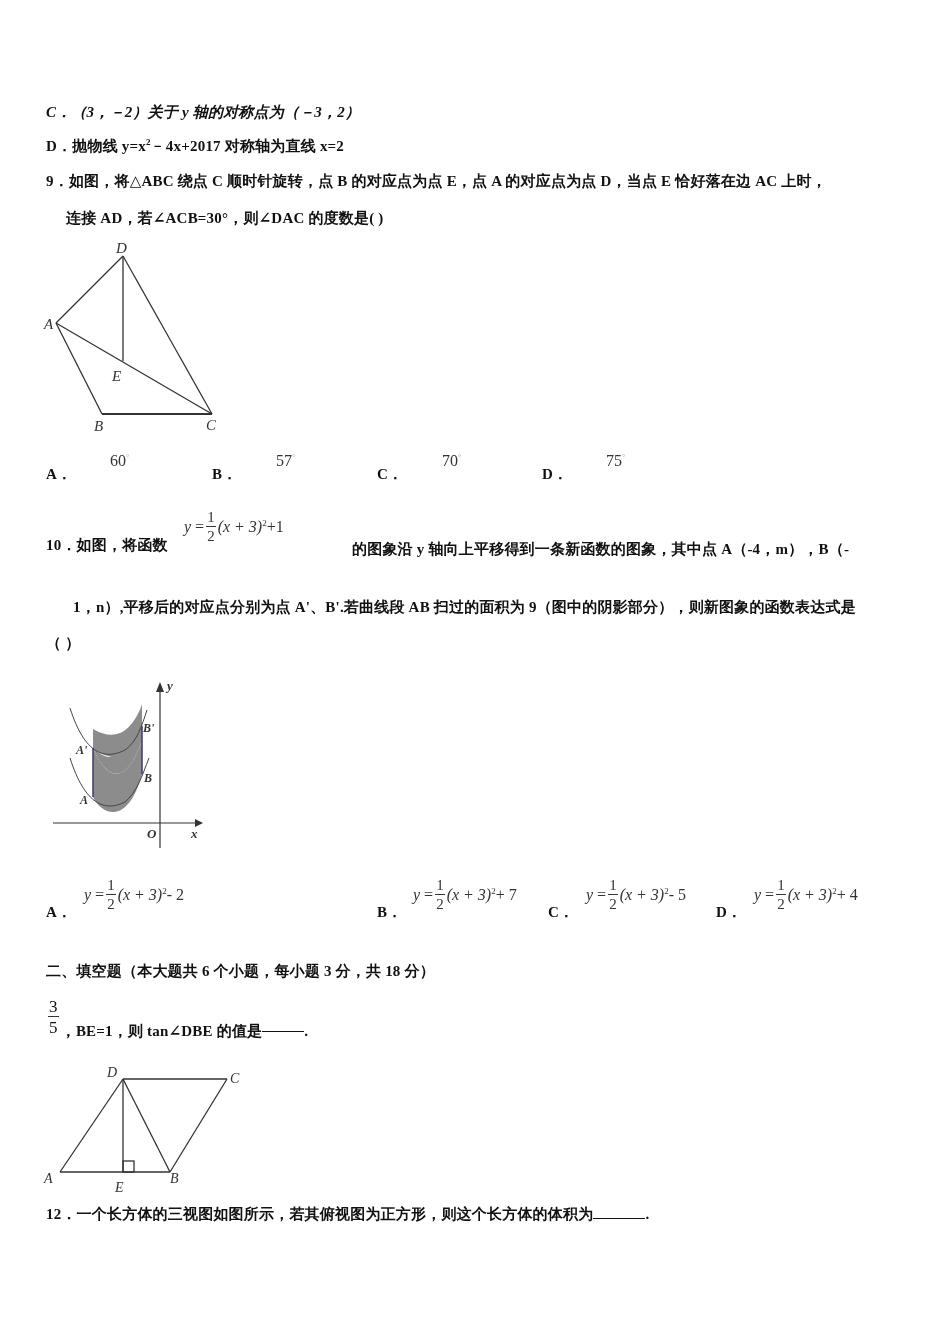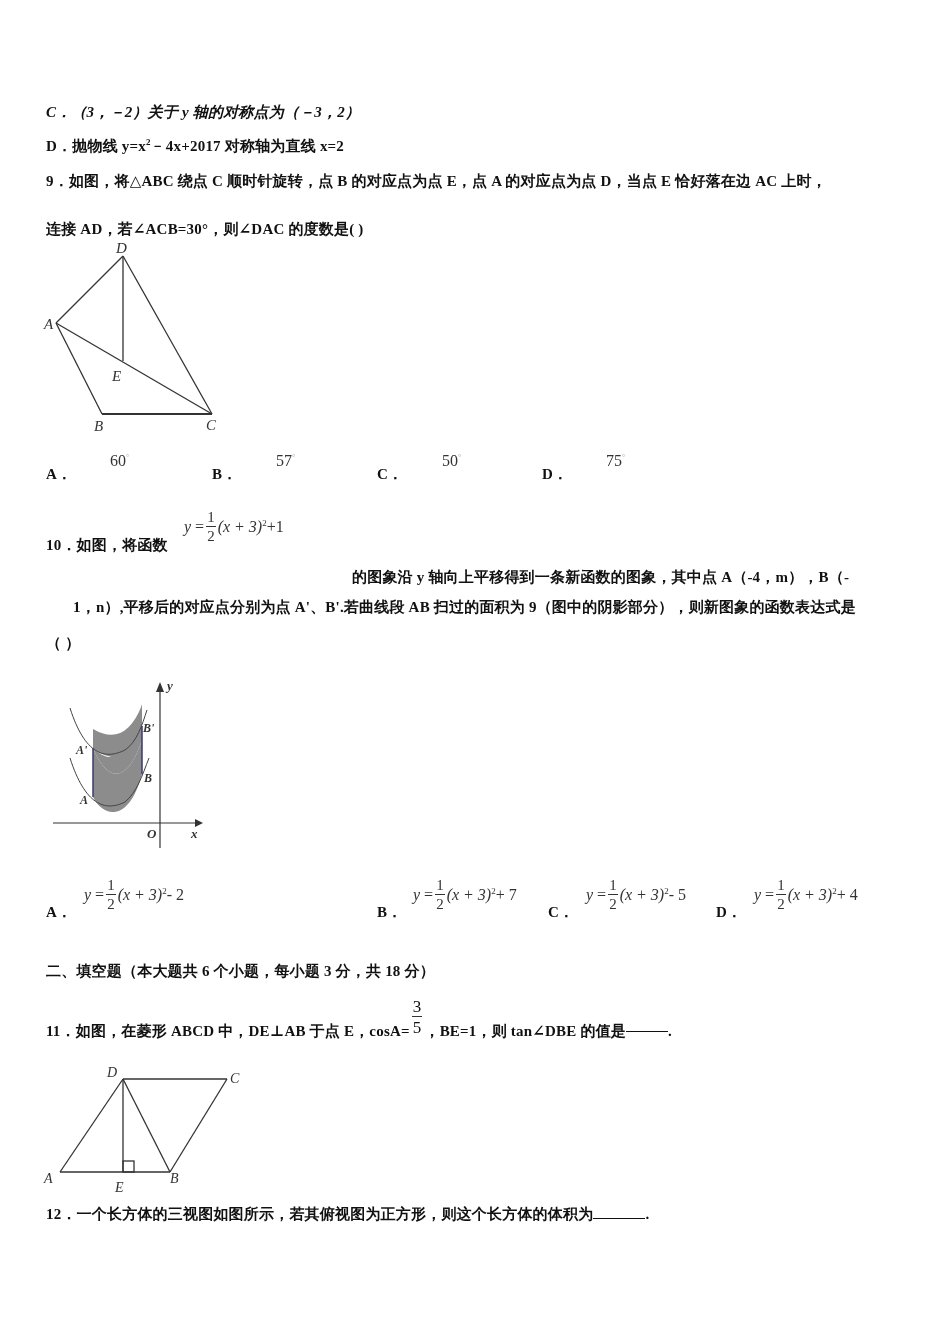--- a/index.html
+++ b/index.html
@@ -22,21 +22,21 @@
 <body>
 
 <div class="line" style="top:103px;font-style:italic;">
   <span>C．</span><span>（3，－2）关于 y 轴的对称点为（－3，2）</span>
 </div>
 <div class="line" style="top:137px;">
   <span>D．</span><span>抛物线 y=x</span><sup style="font-size:9px;">2</sup><span>﹣4x+2017 对称轴为直线 x=2</span>
 </div>
 
 <div class="line" style="top:172px;">9．如图，将△ABC 绕点 C 顺时针旋转，点 B 的对应点为点 E，点 A 的对应点为点 D，当点 E 恰好落在边 AC 上时，</div>
-<div class="line" style="top:220px;">连接 AD，若∠ACB=30°，则∠DAC 的度数是(   )</div>
+<div class="line" style="top:209px;margin-left:20px;">连接 AD，若∠ACB=30°，则∠DAC 的度数是(   )</div>
 
 <svg style="position:absolute;left:40px;top:235px;" width="200" height="200" viewBox="0 0 200 200">
   <g stroke="#333" stroke-width="1.3" fill="none">
     <line x1="16" y1="88" x2="83" y2="21"></line>
     <line x1="83" y1="21" x2="172" y2="179"></line>
     <line x1="83" y1="21" x2="83" y2="126"></line>
     <line x1="16" y1="88" x2="172" y2="179"></line>
     <line x1="16" y1="88" x2="62" y2="179"></line>
     <line x1="62" y1="179" x2="172" y2="179" stroke-width="2"></line>
   </g>
@@ -50,37 +50,37 @@
 <div>
   <span class="opt-label" style="left:46px;top:465px;">A．</span>
   <span class="opt-val" style="left:78px;top:452px;"><span>60</span><sup>°</sup></span>
 </div>
 <div>
   <span class="opt-label" style="left:212px;top:465px;">B．</span>
   <span class="opt-val" style="left:244px;top:452px;"><span>57</span><sup>°</sup></span>
 </div>
 <div>
   <span class="opt-label" style="left:377px;top:465px;">C．</span>
-  <span class="opt-val" style="left:410px;top:452px;"><span>50</span><sup>°</sup></span>
+  <span class="opt-val" style="left:410px;top:452px;"><span>70</span><sup>°</sup></span>
 </div>
 <div>
   <span class="opt-label" style="left:542px;top:465px;">D．</span>
   <span class="opt-val" style="left:574px;top:452px;"><span>75</span><sup>°</sup></span>
 </div>
 
 <div class="line" style="top:536px;">10．如图，将函数</div>
 <div class="formula" style="left:184px;top:510px;">
   <span class="it">y</span>&nbsp;<span>=</span>
   <span class="frac">
       <span class="num">1</span>
       <span class="den">2</span>
     </span>
   <span class="it">(x + 3)</span><span class="sup2">2</span><span> +1</span>
 </div>
-<div class="line" style="top:568px;left:310px;padding-left:42px;">的图象沿 y 轴向上平移得到一条新函数的图象，其中点 A（-4，m），B（-</div>
+<div class="line" style="top:540px;left:310px;padding-left:42px;">的图象沿 y 轴向上平移得到一条新函数的图象，其中点 A（-4，m），B（-</div>
 <div class="line" style="top:598px;margin-left:27px;">1，n）,平移后的对应点分别为点 A'、B'.若曲线段 AB 扫过的面积为 9（图中的阴影部分），则新图象的函数表达式是</div>
 <div class="line" style="top:634px;">（   ）</div>
 
 <svg style="position:absolute;left:45px;top:670px;" width="170" height="180" viewBox="0 0 170 180">
   <path d="M48,79 Q80,100 97,70 L97,35 Q80,78 48,59 Z" fill="#8c8c8c"></path>
   <path d="M48,59 C60,95 85,85 97,35 L97,70 C85,128 60,145 48,115 Z" fill="#8c8c8c" opacity="0"></path>
   <path d="M48,78 C62,112 82,115 97,70 L97,34 C85,98 62,92 48,78 Z" fill="#8c8c8c"></path>
   <path d="M48,78 L48,127 C60,150 85,150 97,104 L97,70 C82,115 62,112 48,78 Z" fill="#8c8c8c"></path>
   <g stroke="#444" stroke-width="1" fill="none">
     <path d="M25,38 C40,85 60,90 80,80 C92,72 97,55 102,40"></path>
@@ -134,21 +134,20 @@
     <span class="it">y</span>&nbsp;=<span class="frac">
         <span class="num">1</span>
         <span class="den">2</span>
       </span><span class="it">(x + 3)</span><span class="sup2">2</span><span> + 4</span>
   </div>
 </div>
 
 <div class="line" style="top:962px;font-family:Liberation Serif, serif;">二、填空题（本大题共 6 个小题，每小题 3 分，共 18 分）</div>
 
 <div class="line" style="top:1012px;display:flex;align-items:center;">
-  <span>11．如图，在菱形 ABCD 中，DE⊥AB 于点 E，cosA=</span>
   <span class="frac" style="position:relative;top:-14px;font-weight:normal;">
     <span class="num" style="font-size:17px;">3</span>
       <span class="den" style="font-size:17px;">5</span>
   </span>
   <span>，BE=1，则 tan∠DBE 的值是</span>
   <span class="blank" style="width:42px;"></span>
   <span>.</span>
 </div>
 
 <svg style="position:absolute;left:40px;top:1055px;" width="220" height="140" viewBox="0 0 220 140">

